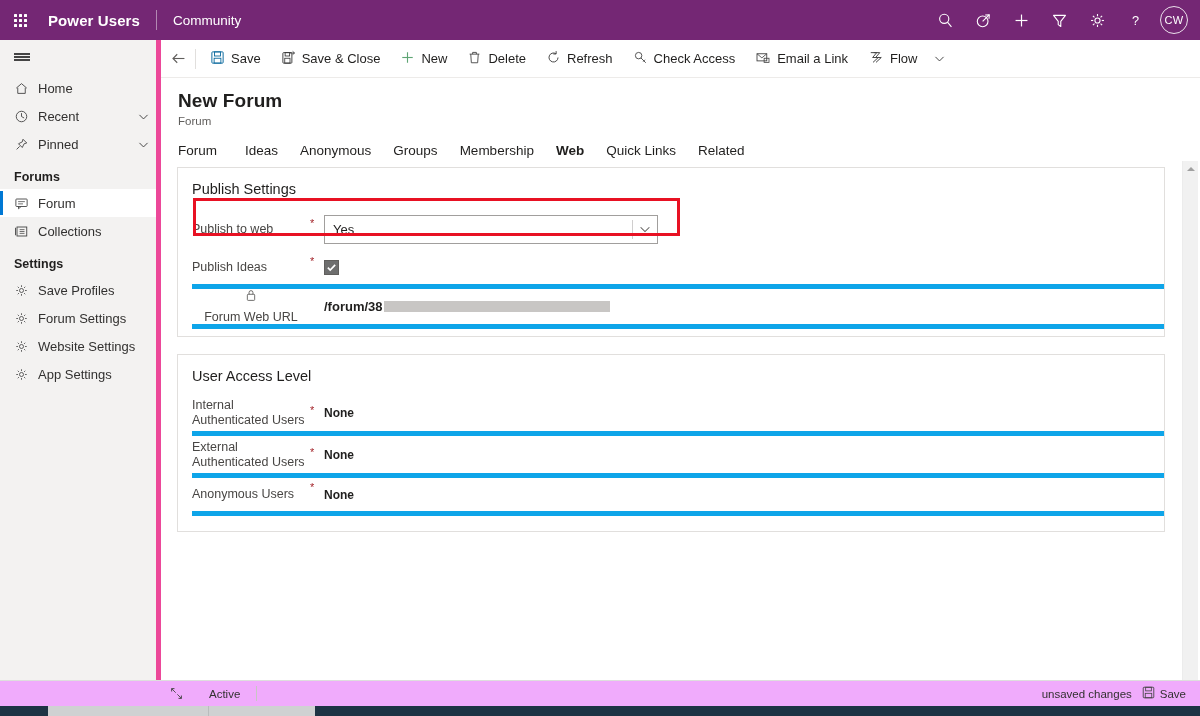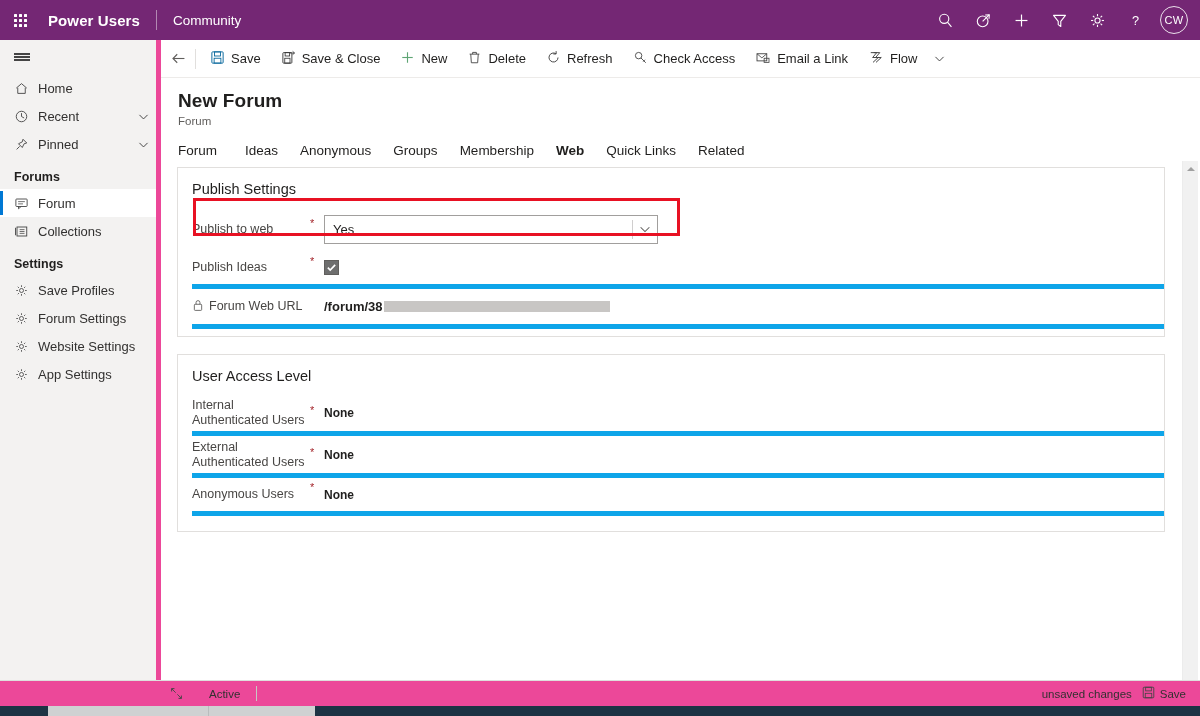--- a/index.html
+++ b/index.html
@@ -132,21 +132,21 @@
     border-bottom: 5px solid #0ea5e9; padding-right: 14px;
   }
   .field-row.noline { border-bottom: none; }
   .field-label {
     width: 118px; font-size: 12.5px; color: #484644; line-height: 15px; padding: 6px 0;
   }
   .req-star { width: 14px; color: #a4262c; font-size: 11px; align-self: flex-start; padding-top: 10px; text-align: left;}
   .field-value { flex: 1; display: flex; align-items: center; }
   .static-val { font-size: 12px; font-weight: bold; color: #201f1e; }
 
-  .lock-label { display: flex; gap: 5px; width: 118px; font-size: 12.5px; color: #484644; }
+  .lock-label { display: flex; align-items: center; gap: 5px; width: 118px; font-size: 12.5px; color: #484644; flex-direction: column; }
 
   
   .dropdown {
     width: 334px; height: 29px; border: 1px solid #a19f9d; background: #fff;
     display: flex; align-items: center; font-size: 13px; color: #201f1e;
     padding-left: 8px; cursor: pointer; position: relative;
   }
   .dropdown .dd-sep { position: absolute; right: 24px; top: 4px; bottom: 4px; width: 1px; background: #d0cece; }
   .dropdown .dd-chev { position: absolute; right: 5px; top: 0; bottom: 0; display: flex; align-items: center; }
 
@@ -175,21 +175,21 @@
     display: flex; align-items: center; justify-content: center; cursor: pointer;
   }
   .vscroll .arrow.up { top: 0; }
   .vscroll .arrow.down { bottom: 0; }
   .tri-up { width: 0; height: 0; border-left: 4px solid transparent; border-right: 4px solid transparent; border-bottom: 4px solid #a0a0a0; }
   .tri-down { width: 0; height: 0; border-left: 4px solid transparent; border-right: 4px solid transparent; border-top: 4px solid #a0a0a0; }
 
   
   .statusbar {
     position: absolute; bottom: 10px; left: 0; width: 1200px; height: 26px;
-    background: #ec4899; border-top: 1px solid #dededd;
+    background: #f0abfc; border-top: 1px solid #dededd;
     display: flex; align-items: center; font-size: 11.5px; color: #323130; gap: 33px;
   }
   .sb-left { display: flex; align-items: center; margin-left: 161px; }
   .sb-icon { width: 30px; display: flex; align-items: center; justify-content: center; cursor: pointer; }
   .sb-divider { width: 1px; height: 15px; background: #c8c6c4; margin-left: 16px; }
   .sb-right { margin-left: auto; display: flex; align-items: center; gap: 10px; padding-right: 14px; }
   .sb-save { display: flex; align-items: center; gap: 5px; cursor: pointer; }
 
   .hscroll {
     position: absolute; bottom: 0; left: 0; width: 1200px; height: 10px; background: #cfd1d2;

